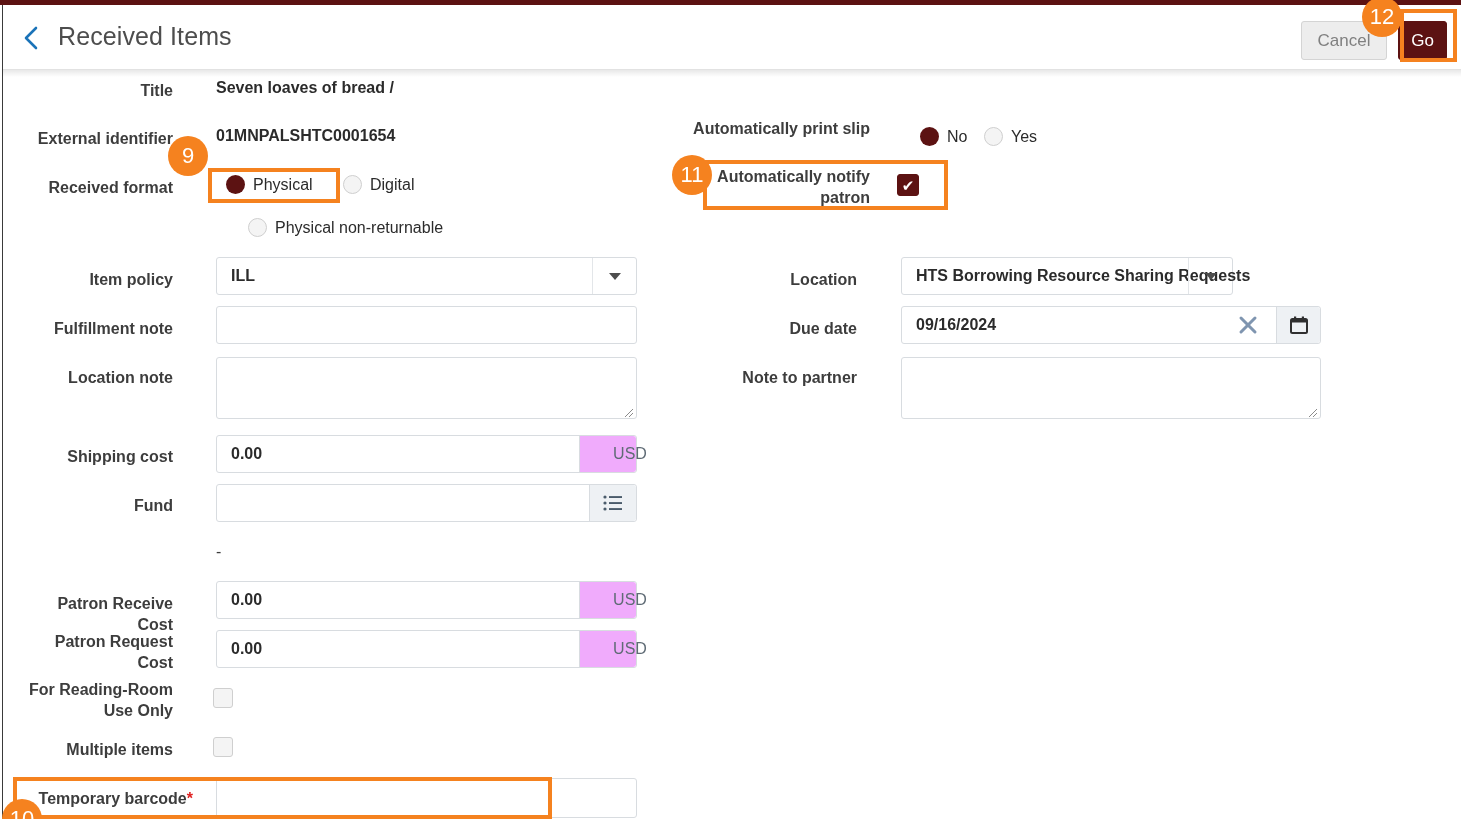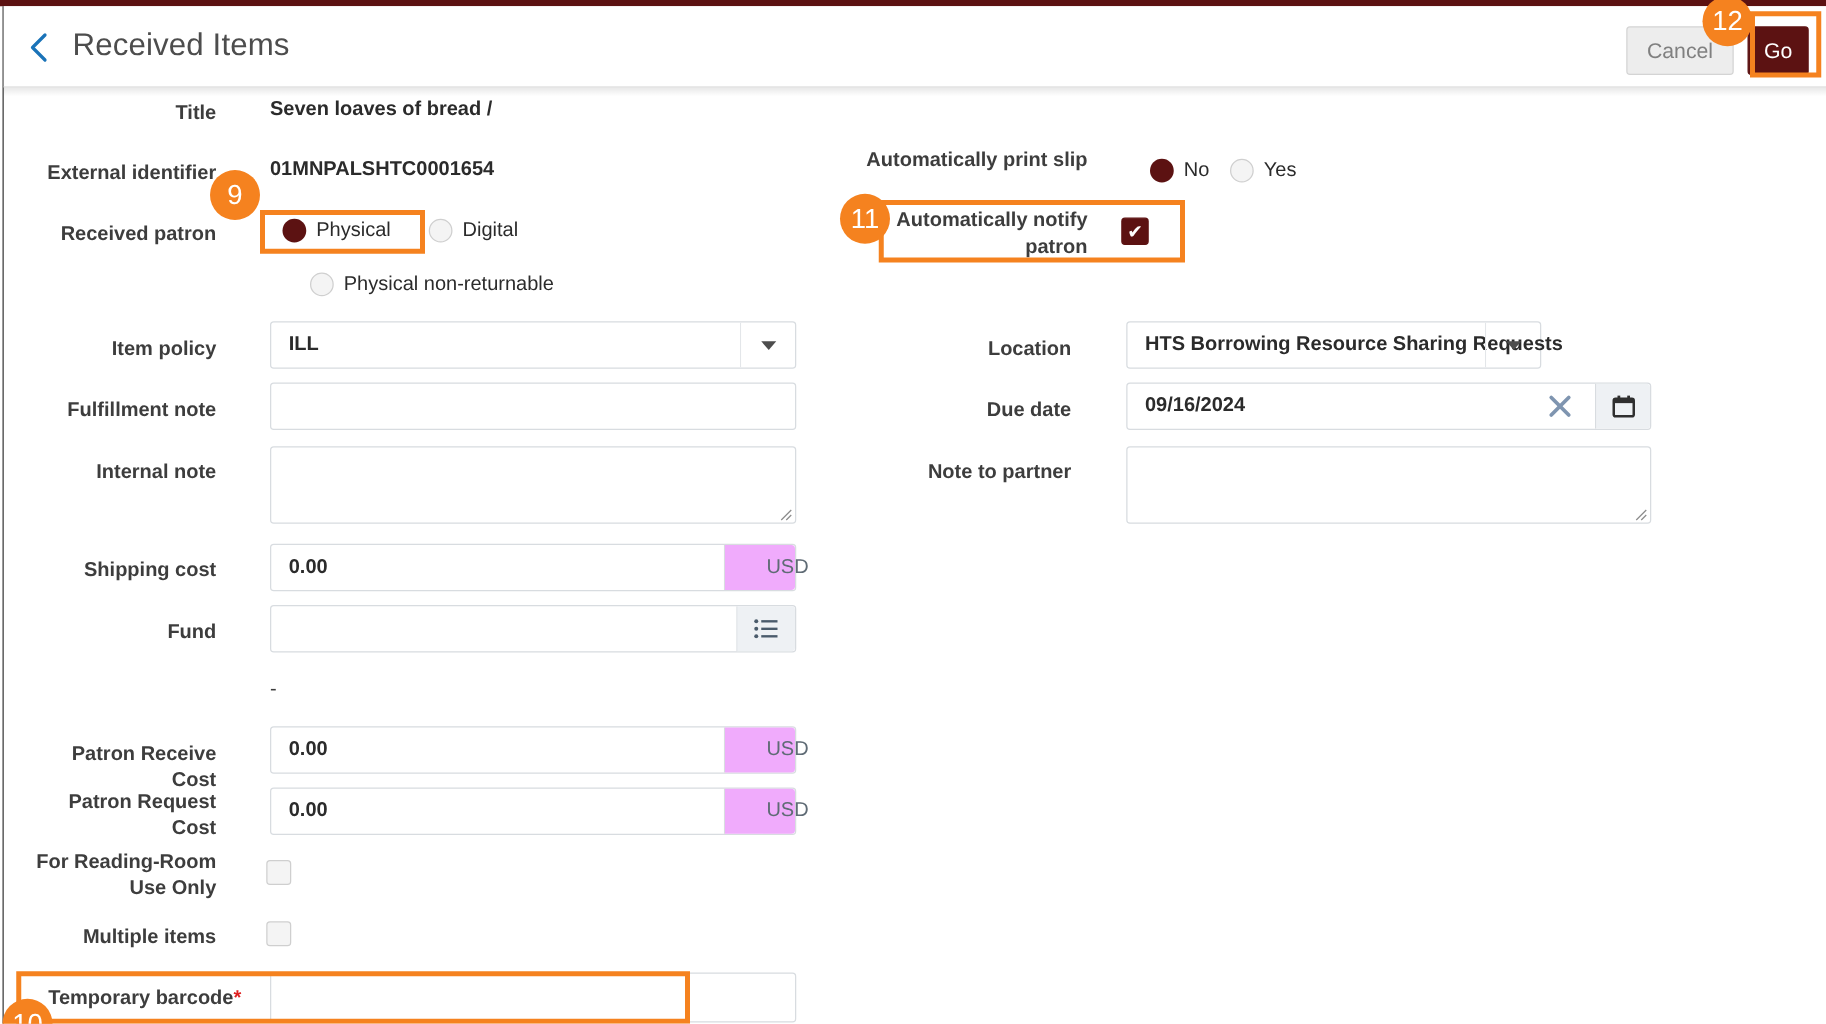--- a/index.html
+++ b/index.html
@@ -269,21 +269,21 @@
     <button class="btn-go">Go</button>
   </div>
   <div class="header-shadow"></div>
 
   <div class="label" style="left:60px; top:80px; width:113px;">Title</div>
   <div class="value-strong" style="left:216px; top:79px;">Seven loaves of bread /</div>
 
   <div class="label" style="left:20px; top:128px; width:153px;">External identifier</div>
   <div class="value-strong" style="left:216px; top:127px;">01MNPALSHTC0001654</div>
 
-  <div class="label" style="left:20px; top:177px; width:153px;">Received patron</div>
+  <div class="label" style="left:20px; top:177px; width:153px;">Received format</div>
 
   <div class="radio-opt" style="left:226px; top:175px;">
     <span class="radio-dot"></span>
     <span class="radio-label">Physical</span>
   </div>
 
   <div class="radio-opt" style="left:343px; top:175px;">
     <span class="radio-ring"></span>
     <span class="radio-label">Digital</span>
   </div>
@@ -299,21 +299,21 @@
     <span class="caret-box">
         <span class="caret"></span>
       </span>
   </div>
 
   <div class="label" style="left:20px; top:318px; width:153px;">Fulfillment note</div>
   <div class="field" style="left:216px; top:306px; width:421px; height:38px;">
     <span class="field-text"></span>
   </div>
 
-  <div class="label" style="left:20px; top:367px; width:153px;">Internal note</div>
+  <div class="label" style="left:20px; top:367px; width:153px;">Location note</div>
   <div class="textarea" style="left:216px; top:357px; width:421px; height:62px;">
     <span class="field-text" style="top:18px; transform:none;"></span>
     <span class="resize-grip">
       <svg width="12" height="12" viewBox="0 0 12 12" aria-hidden="true">
         <line x1="11" y1="3" x2="3" y2="11" stroke="#8b8b8b" stroke-width="1"></line>
         <line x1="11" y1="7" x2="7" y2="11" stroke="#8b8b8b" stroke-width="1"></line>
       </svg>
     </span>
   </div>
 

